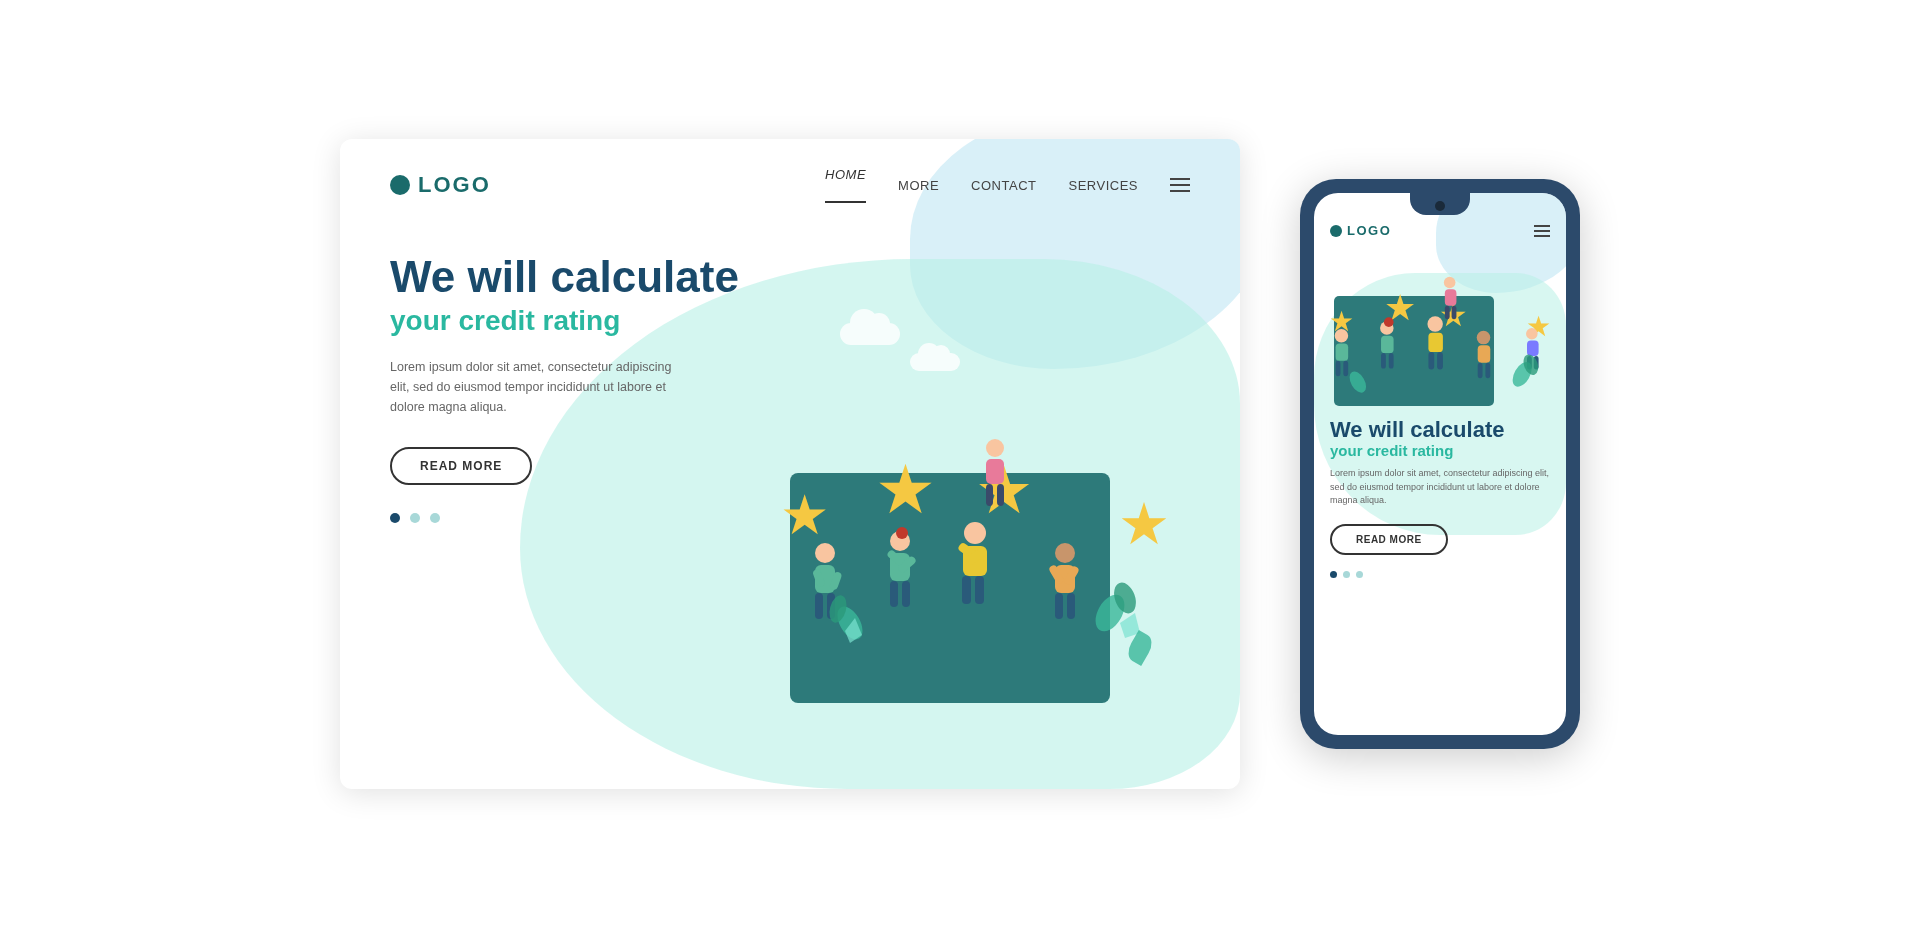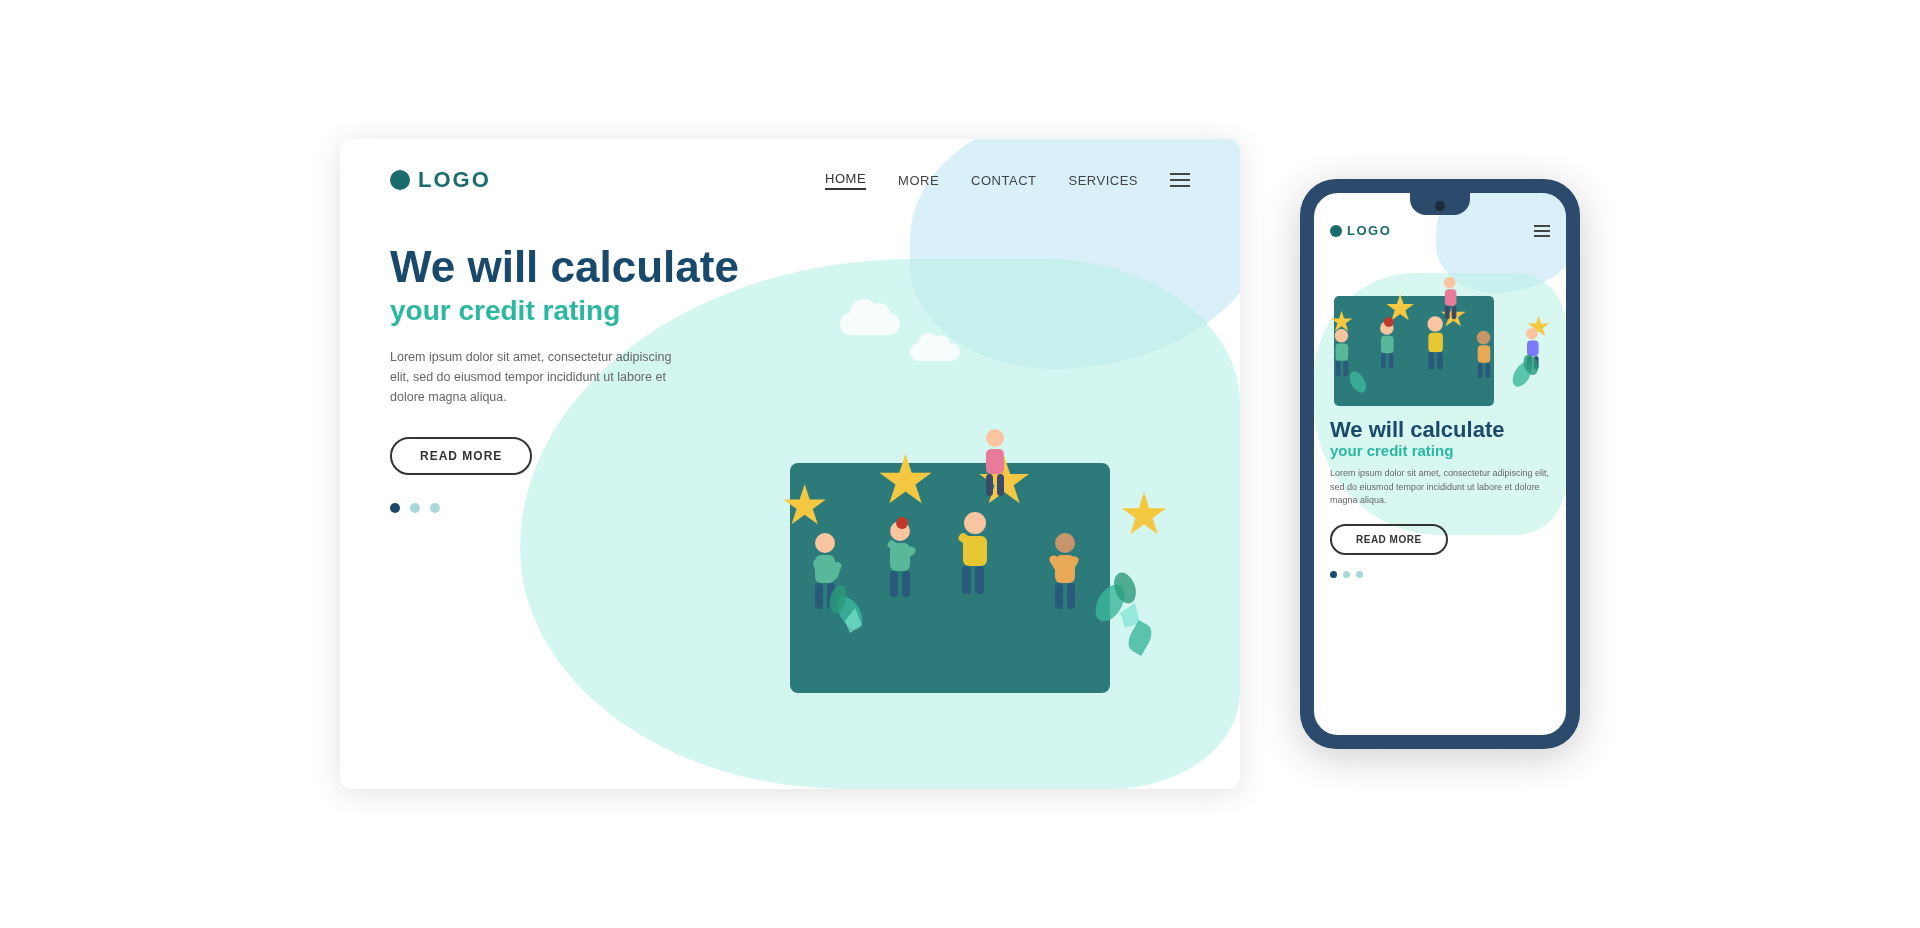--- a/index.html
+++ b/index.html
@@ -94,21 +94,22 @@
     .nav-link {
       font-size: 13px;
       color: #444;
       text-decoration: none;
       letter-spacing: 0.5px;
     }
 
     .nav-link.active {
       color: #333;
       border-bottom: 2px solid #333;
-      padding-bottom: 2px;
+      padding-bottom: 19px;
+      font-style: italic;
     }
 
     .nav-hamburger {
       display: flex;
       flex-direction: column;
       gap: 4px;
       cursor: pointer;
     }
 
     .hamburger-line {

